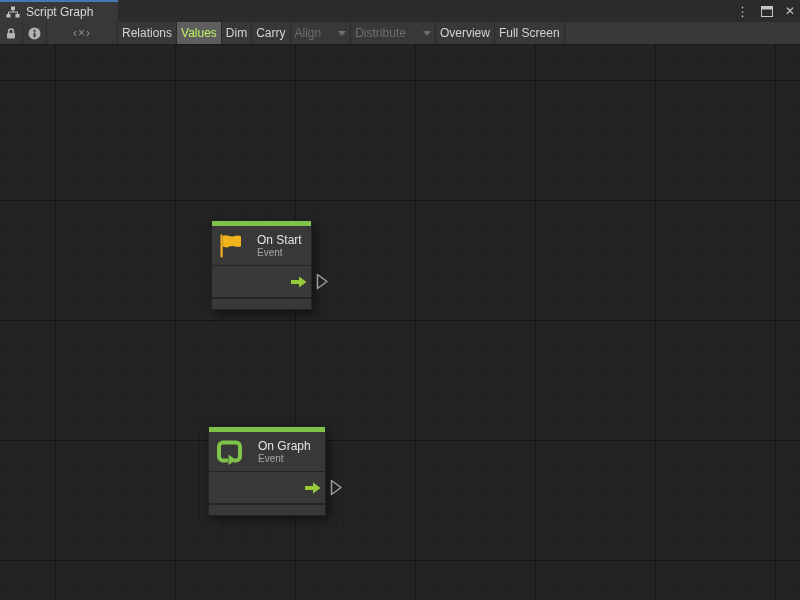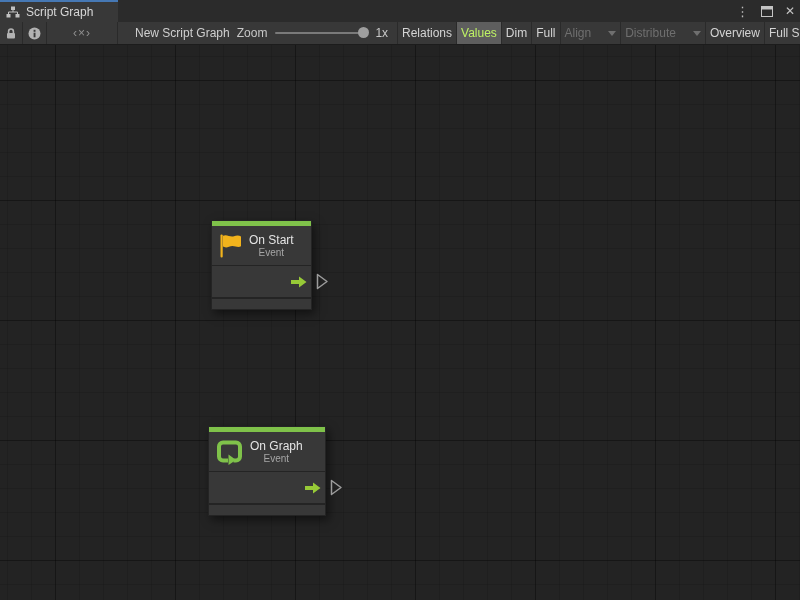--- a/index.html
+++ b/index.html
@@ -60,21 +60,21 @@
 
   
   .vnode { position:absolute; border:1px solid #242424; background:#242424;
            display:flex; flex-direction:column;
            box-shadow:3px 4px 9px rgba(0,0,0,0.5); }
   #node0 { left:211px; top:175px; width:101px; }
   #node1 { left:208px; top:381px; width:118px; }
   .node-colorbar { height:5px; background:#7fc24a; }
   .node-header { height:39px; background:#383838; display:flex;
                  align-items:center; padding-left:7px; }
-  .node-titles { margin-left:7px;text-align:center; }
+  .node-titles { margin-left:15px; }
   .node-title { font-size:12px; color:#e4e4e4; line-height:14px; white-space:nowrap; }
   .node-subtitle { font-size:10px; color:#a6a6a6; line-height:12px; }
   .node-body { height:31px; background:#383838; margin-top:1px; position:relative; }
   .port-arrow { position:absolute; right:4px; top:50%; transform:translateY(-50%);
                 display:flex; }
   .node-footer { height:10px; background:#383838; margin-top:2px; }
   .port-triangle { position:absolute; }
   #tri0 { left:316px; top:228px; }
   #tri1 { left:330px; top:434px; }
 </style>
@@ -114,49 +114,32 @@
       <svg width="13" height="13" viewBox="0 0 13 13">
         <circle cx="6.5" cy="6.5" r="6" fill="#b2b2b2"></circle>
         <rect x="5.6" y="2.8" width="1.9" height="2" fill="#383838"></rect>
         <rect x="5.6" y="5.7" width="1.9" height="4.6" fill="#383838"></rect>
       </svg>
     </div>
     <div class="tbtn icon-code">
       <span>‹×›</span>
     </div>
 
-    <div class="graph-section">
-      <svg width="14" height="14" viewBox="0 0 14 14">
-        <path d="M4 4 L10 10" stroke="#8f8f8f" stroke-width="1.6"></path>
-        <path d="M5 3 L10 5.5" stroke="#8f8f8f" stroke-width="1.4"></path>
-        <rect x="1" y="1" width="4.2" height="4.2" fill="#50c8b4"></rect>
-        <rect x="9.2" y="4" width="3.4" height="3.4" fill="#9a9a9a"></rect>
-        <path d="M8.2 13.5 L13.2 13.5 L13.2 8.5 Z" fill="#9a9a9a"></path>
-      </svg>
-      <span class="graph-name">New Script Graph</span>
-      <div class="zoom-wrap">
-        <span class="zoom-label">Zoom</span>
-        <div class="zoom-track">
-          <div class="zoom-handle"></div>
-        </div>
-        <span class="zoom-value">1x</span>
-      </div>
-    </div>
 
     <div class="tbtn mode-btn">
       <span>Relations</span>
       </div>
     <div class="tbtn mode-btn active">
       <span>Values</span>
       </div>
     <div class="tbtn mode-btn">
       <span>Dim</span>
       </div>
     <div class="tbtn mode-btn">
-      <span>Full</span>
+      <span>Carry</span>
       </div>
     <div class="tbtn mode-btn disabled">
       <span>Align</span>
       <span class="dd-arrow"></span>
       </div>
     <div class="tbtn mode-btn disabled">
       <span>Distribute</span>
       <span class="dd-arrow"></span>
       </div>
     <div class="tbtn mode-btn">

